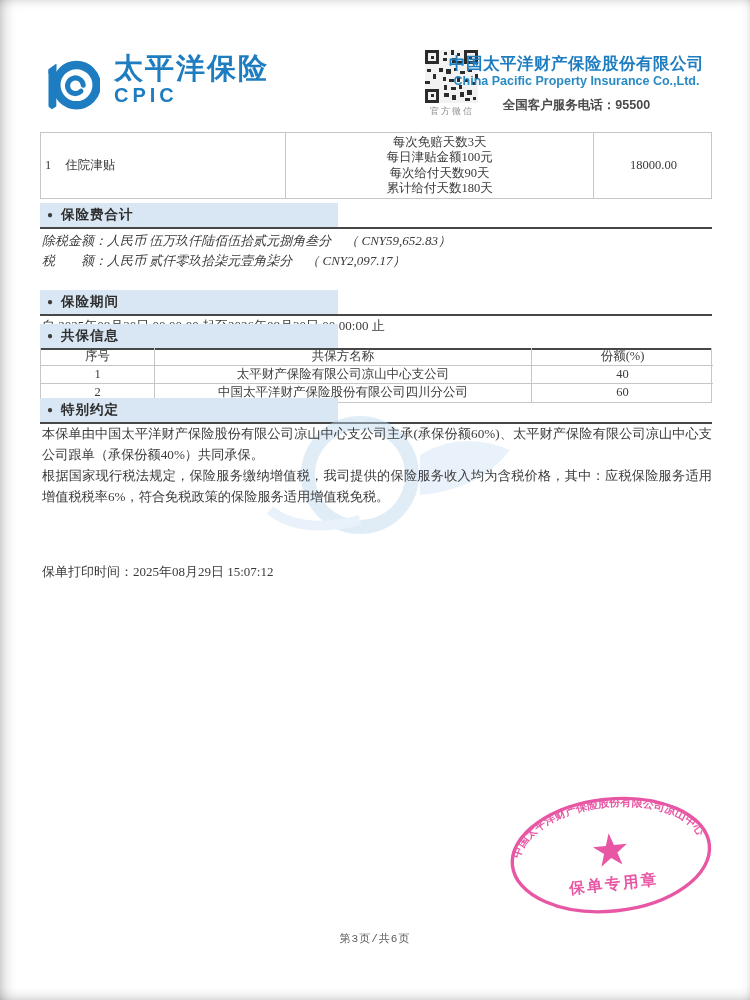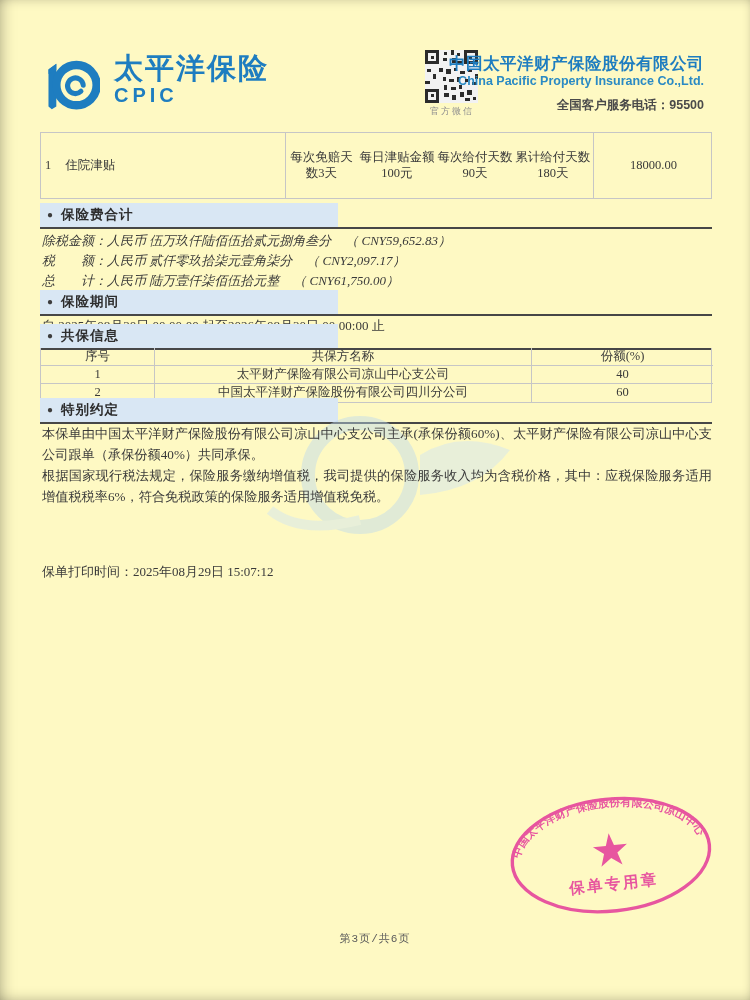--- a/index.html
+++ b/index.html
@@ -1,50 +1,50 @@
 <!DOCTYPE html>
 <html><head>
 <meta charset="utf-8">
 <style>
   * { margin:0; padding:0; box-sizing:border-box; }
   html,body { background:#d8d8d8; }
   .page {
     position:relative; width:750px; height:1000px; margin:0 auto;
-    background:#fef9c3; overflow:hidden; color:#3a3a3a;
+    background:#ffffff; overflow:hidden; color:#3a3a3a;
     font-family:"Liberation Serif","DejaVu Serif",serif;
     box-shadow: inset 14px 0 16px -14px rgba(0,0,0,.35),
                 inset 0 10px 12px -11px rgba(0,0,0,.22),
                 inset 0 -12px 14px -12px rgba(0,0,0,.25),
                 inset -8px 0 10px -9px rgba(0,0,0,.18);
   }
 
   
   .hdr-logo { position:absolute; left:44px; top:52px; display:flex; align-items:flex-start; }
   .logo-mark { width:56px; height:56px; margin-top:4px; }
   .logo-text { margin-left:14px; font-family:"Liberation Sans","DejaVu Sans",sans-serif; color:#1e7dc0; }
   .logo-cn { font-size:29px; font-weight:bold; letter-spacing:2px; line-height:32px; }
   .logo-en { font-size:20px; font-weight:bold; letter-spacing:4px; line-height:22px; }
   .qr-block { position:absolute; left:425px; top:50px; width:54px; text-align:center; }
   .qr-block svg { width:53px; height:53px; display:block; }
   .qr-caption { font-size:9px; color:#8f8f8f; letter-spacing:2px; margin-top:2px;
                 font-family:"Liberation Sans","DejaVu Sans",sans-serif; }
-  .company-block { position:absolute; right:46px; top:53px; text-align:right;
+  .company-block { position:absolute; right:46px; top:53px; text-align:center;
                    font-family:"Liberation Sans","DejaVu Sans",sans-serif;margin-left:28px; }
   .company-cn { color:#1e7dc0; font-weight:bold; font-size:16.5px; line-height:20px; letter-spacing:.5px; }
   .company-en { color:#2a8ac4; font-weight:bold; font-size:12.5px; line-height:17px; }
   .service-line { color:#4a4a4a; font-weight:bold; font-size:12.5px; margin-top:7px; }
 
   
   .benefit-table { position:absolute; left:40px; top:132px; width:672px; height:67px;
                    display:grid; grid-template-columns:245px 308px 119px;
                    border:1px solid #c6c6c6; font-size:12.5px; }
   .benefit-table .cell { border-right:1px solid #c6c6c6; display:flex; align-items:center; }
   .benefit-table .cell:last-child { border-right:none; }
   .bt-name { padding-left:4px; gap:14px; }
-  .bt-details { justify-content:center; text-align:center; line-height:15.5px; }
+  .bt-details { flex-direction:column; justify-content:center; text-align:center; line-height:15.5px; }
   .bt-amount { justify-content:center; }
 
   
   .section { position:absolute; left:40px; width:672px; border-bottom:2px solid #474747; }
   .sec-bar { width:298px; background:#d9e7f4; padding:3px 0 3px 7px; display:flex; align-items:center; }
   .sec-bullet { font-size:10px; color:#3d3d3d; margin-right:8px; line-height:14px; }
   .sec-title { font-size:13.5px; font-weight:bold; color:#2d2d2d; letter-spacing:1px; }
 
   
   .premium { position:absolute; left:42px; top:231px; width:670px; font-size:13px; }
@@ -172,23 +172,20 @@
       <span class="sec-title">保险费合计</span>
     </div>
   </div>
   <div class="premium">
     <div class="p-row">
       <span>除税金额：</span><span>人民币 伍万玖仟陆佰伍拾贰元捌角叁分</span><span class="p-cny">（ CNY59,652.83）</span>
     </div>
     <div class="p-row">
       <span>税　　额：</span><span>人民币 贰仟零玖拾柒元壹角柒分</span><span class="p-cny">（ CNY2,097.17）</span>
     </div>
-    <div class="p-row">
-      <span>总　　计：</span><span>人民币 陆万壹仟柒佰伍拾元整</span><span class="p-cny">（ CNY61,750.00）</span>
-    </div>
   </div>
 
   <div class="section" style="top:290px;">
     <div class="sec-bar">
       <span class="sec-bullet">●</span>
       <span class="sec-title">保险期间</span>
     </div>
   </div>
   <div class="period-text">自 2025年08月30日 00:00:00 起至2026年08月30日 00:00:00 止</div>
 

